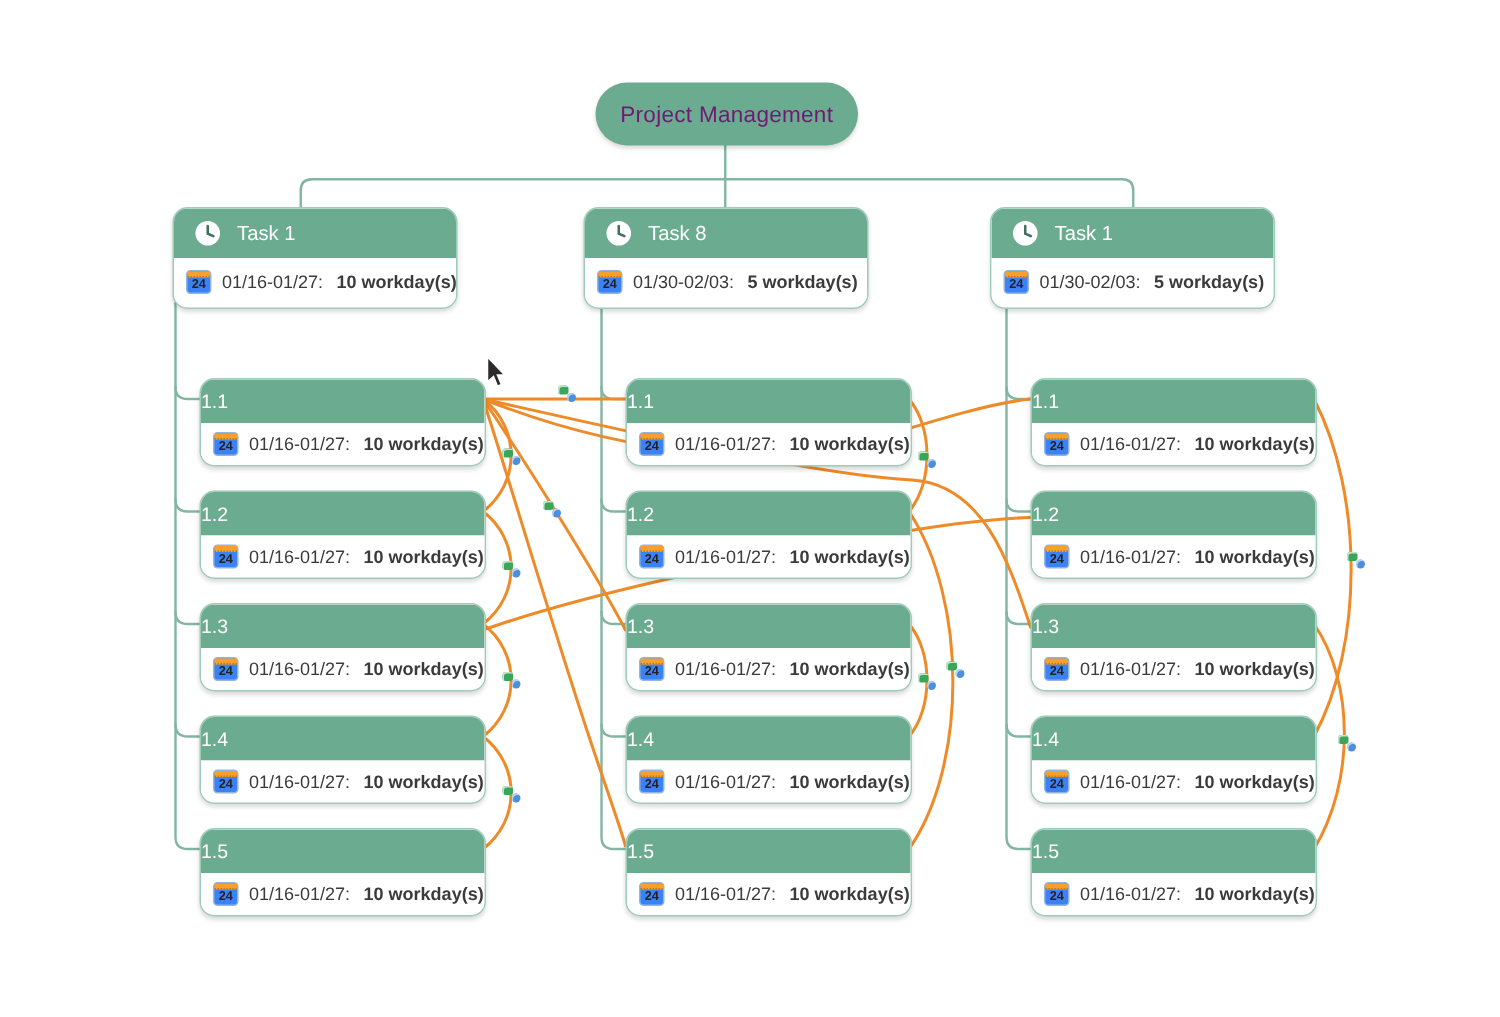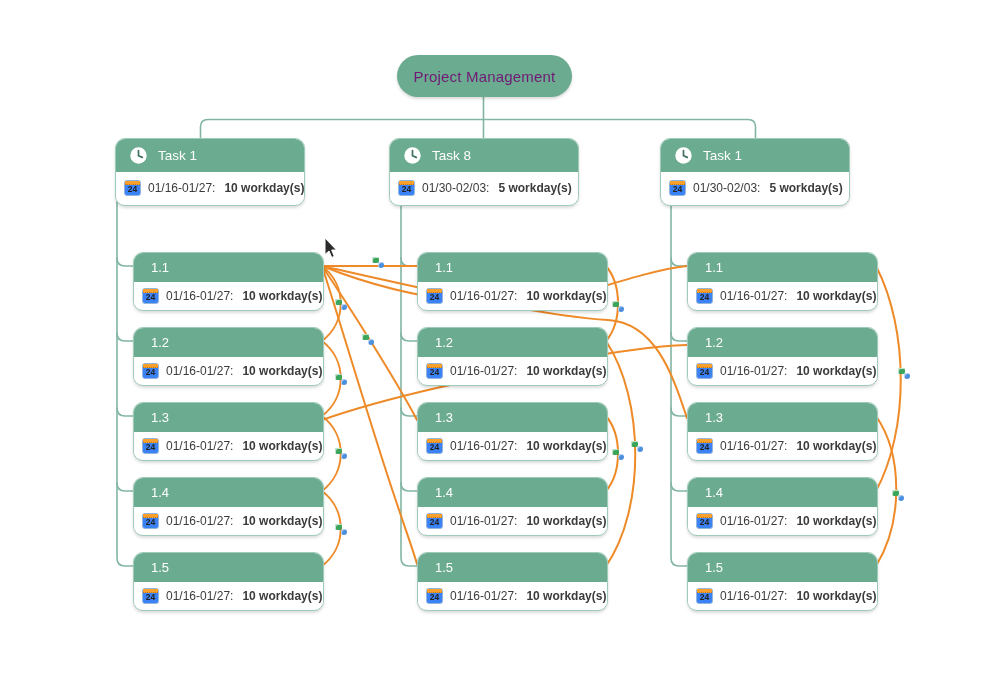--- a/index.html
+++ b/index.html
@@ -17,21 +17,21 @@
   .root-node span{color:#701a75;font-size:15px;letter-spacing:.2px;}
   .node{
     position:absolute;border:1px solid #9ecbba;border-radius:10px;overflow:hidden;
     background:#fff;box-shadow:0 2px 3px rgba(0,0,0,.14);cursor:pointer;
   }
   .hdr{
     background:var(--green);color:#fff;display:flex;align-items:center;
     font-size:13px;
   }
   .task .hdr{height:33px;padding-left:14px;font-size:13.5px;}
-  .sub .hdr{height:29px;padding-left:17px;}
+  .sub .hdr{height:29px;padding-left:0;}
   .clock{width:17px;height:17px;margin-right:11px;display:inline-flex;flex:0 0 auto;}
   .body{
     display:flex;align-items:center;background:#fff;
     padding-left:8px;color:#3b3b3b;font-size:12px;white-space:nowrap;
   }
   .task .body{height:32px;}
   .sub .body{height:27px;}
   .cal{
     position:relative;width:17px;height:16px;flex:0 0 auto;margin-right:7px;
     border:1px solid #94b6dd;border-radius:3px;background:#3b82f6;box-sizing:border-box;

